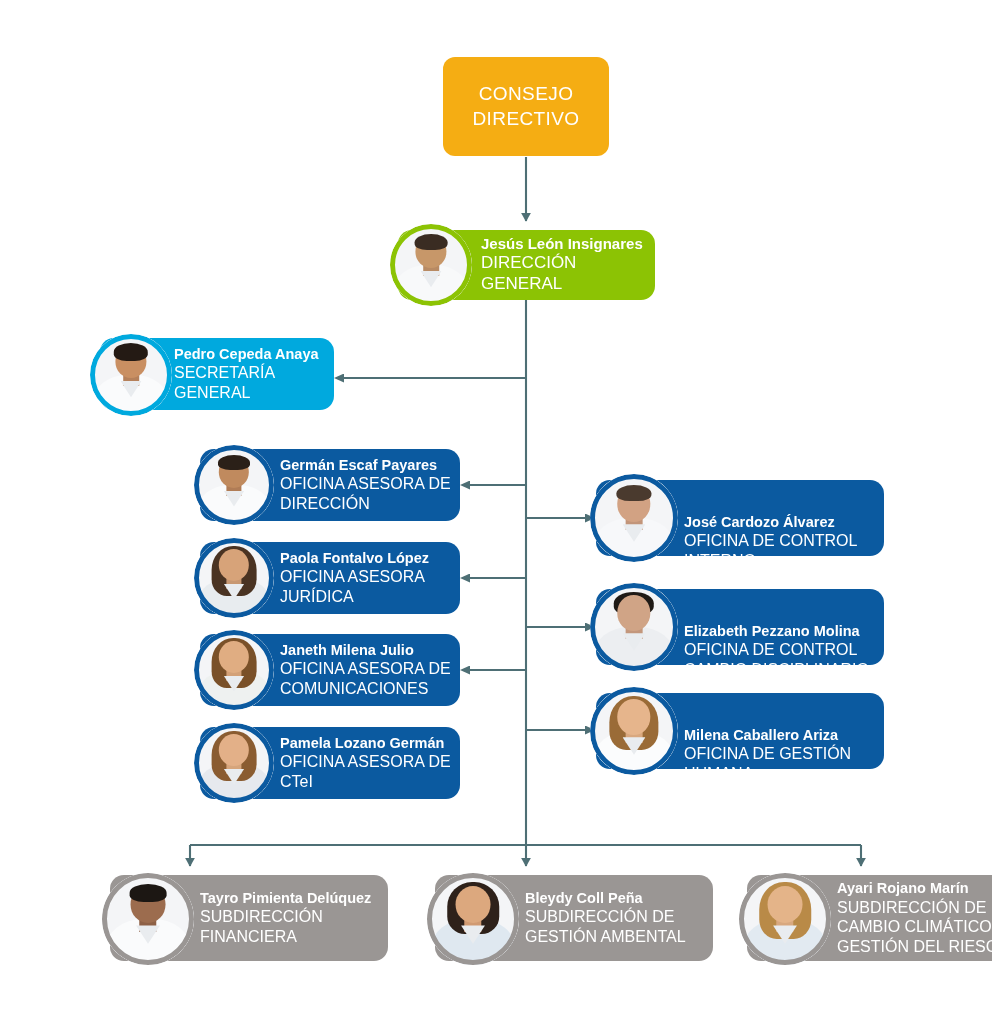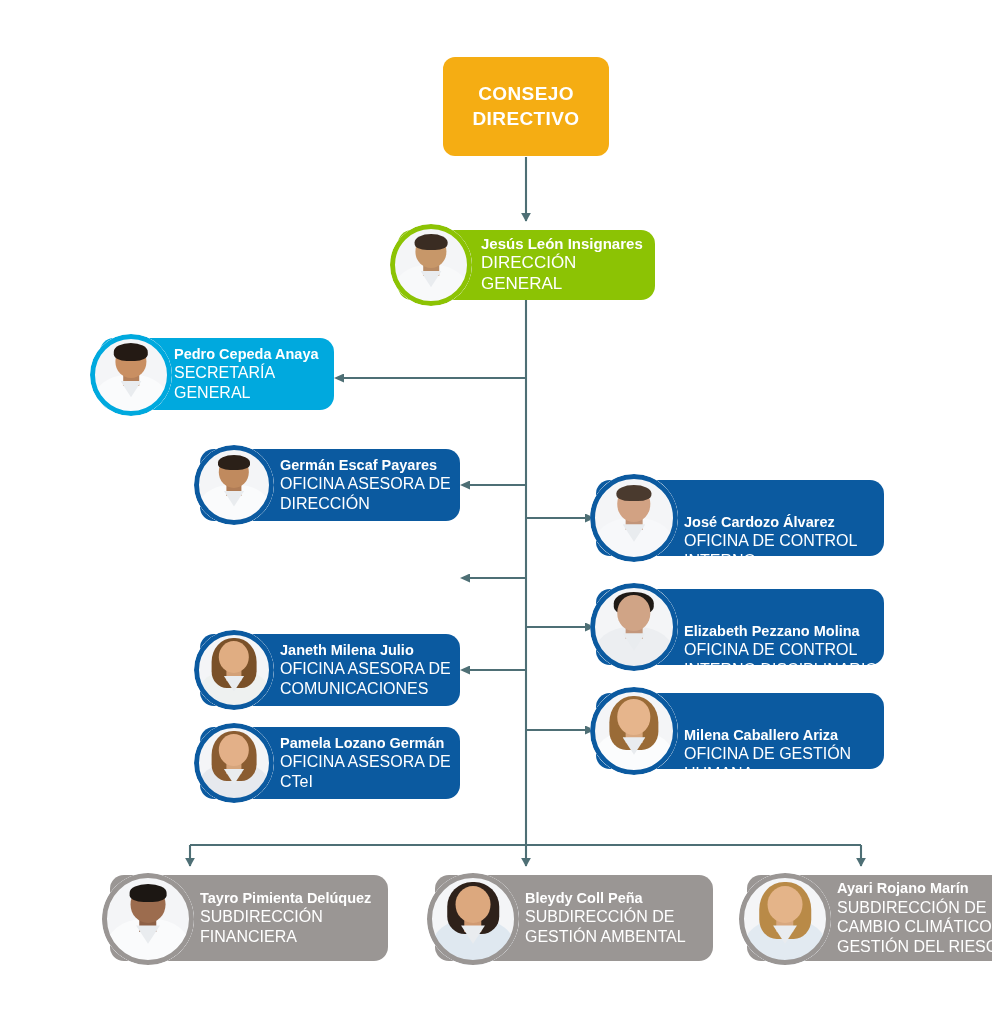--- a/index.html
+++ b/index.html
@@ -62,21 +62,21 @@
   .node-top {
     left: 443px;
     top: 57px;
     width: 166px;
     height: 99px;
     justify-content: center;
   }
   .node-top .node-box { background: #F5AD13; border-radius: 12px; }
   .node-top .node-text {
     text-align: center;
-    font-weight: bold;
+    font-weight: normal;
     font-size: 19px;
     letter-spacing: .4px;
     line-height: 1.3;
   }
 
   
   .avatar {
     position: absolute;
     z-index: 4;
     border-radius: 50%;
@@ -337,20 +337,39 @@
       </div>
       <div class="ring"></div>
     </div>
     <div class="node-text">
       <span class="node-name">Germán Escaf Payares</span>
       <span class="node-role">OFICINA ASESORA DE</span>
       <span class="node-role">DIRECCIÓN</span>
     </div>
   </div>
 
+  <div class="node node-blue left-col" style="top:542px">
+    <div class="node-box"></div>
+    <div class="avatar">
+      <div class="photo">
+        <div class="ph-bg"></div>
+        <div class="ph-body" style="background:#e8ecef"></div>
+        <div class="ph-hair-long" style="background:#4a3322"></div>
+        <div class="ph-neck" style="background:#c89872"></div>
+        <div class="ph-head" style="background:#d7a379"></div>
+        <div class="ph-collar"></div>
+      </div>
+      <div class="ring"></div>
+    </div>
+    <div class="node-text">
+      <span class="node-name">Paola Fontalvo López</span>
+      <span class="node-role">OFICINA ASESORA</span>
+      <span class="node-role">JURÍDICA</span>
+    </div>
+  </div>
 
   <div class="node node-blue left-col" style="top:634px">
     <div class="node-box"></div>
     <div class="avatar">
       <div class="photo">
         <div class="ph-bg"></div>
         <div class="ph-body" style="background:#eef1f0"></div>
         <div class="ph-hair-long" style="background:#7a5129"></div>
         <div class="ph-neck" style="background:#d3a178"></div>
         <div class="ph-head" style="background:#e0ad82"></div>
@@ -414,21 +433,21 @@
         <div class="ph-hair" style="background:#1f1a16;height:26%;top:10%;width:46%"></div>
         <div class="ph-neck" style="background:#c3977c"></div>
         <div class="ph-head" style="background:#d0a486"></div>
         <div class="ph-collar"></div>
       </div>
       <div class="ring"></div>
     </div>
     <div class="node-text">
       <span class="node-name">Elizabeth Pezzano Molina</span>
       <span class="node-role">OFICINA DE CONTROL</span>
-      <span class="node-role">INTERNO DISCIPLINARIO</span>
+      <span class="node-role">CAMBIO DISCIPLINARIO</span>
     </div>
   </div>
 
   <div class="node node-blue right-col" style="top:693px">
     <div class="node-box"></div>
     <div class="avatar">
       <div class="photo">
         <div class="ph-bg"></div>
         <div class="ph-body" style="background:#fbfcfd"></div>
         <div class="ph-hair-long" style="background:#9a6b37"></div>

